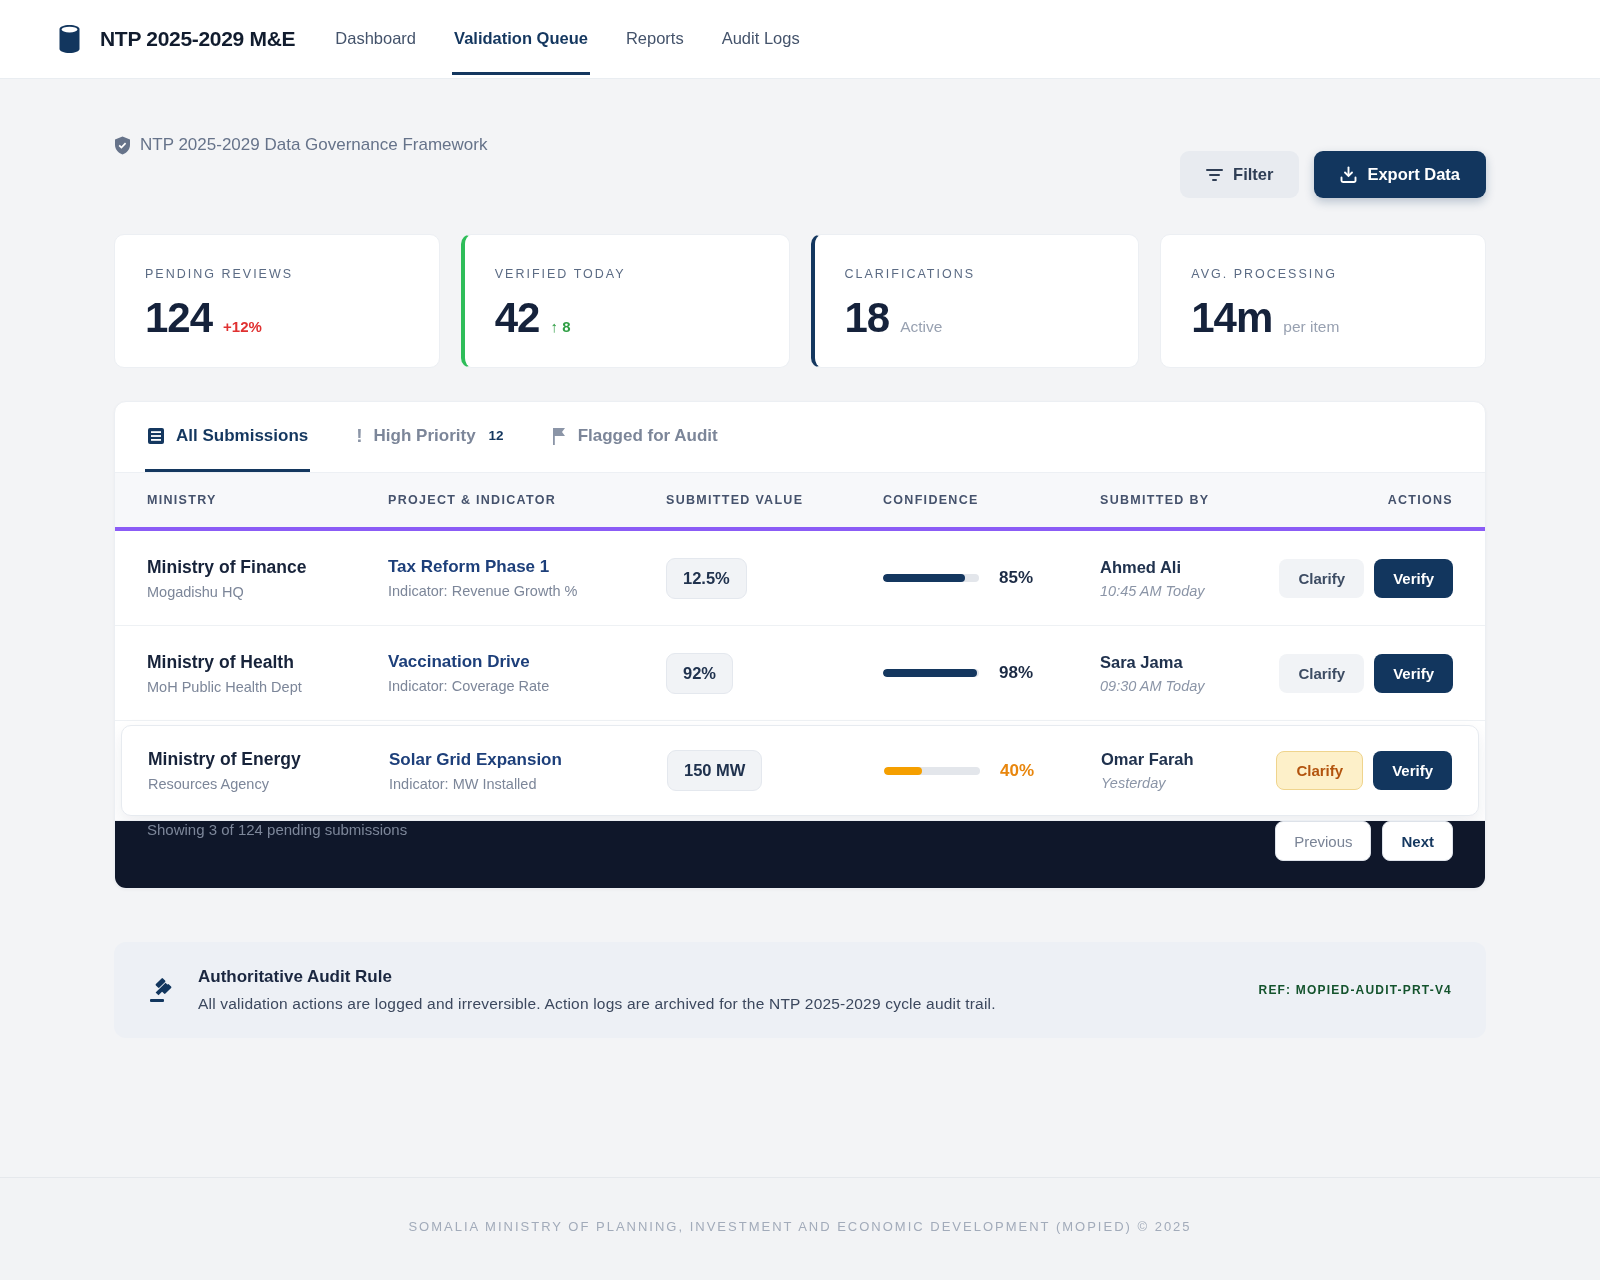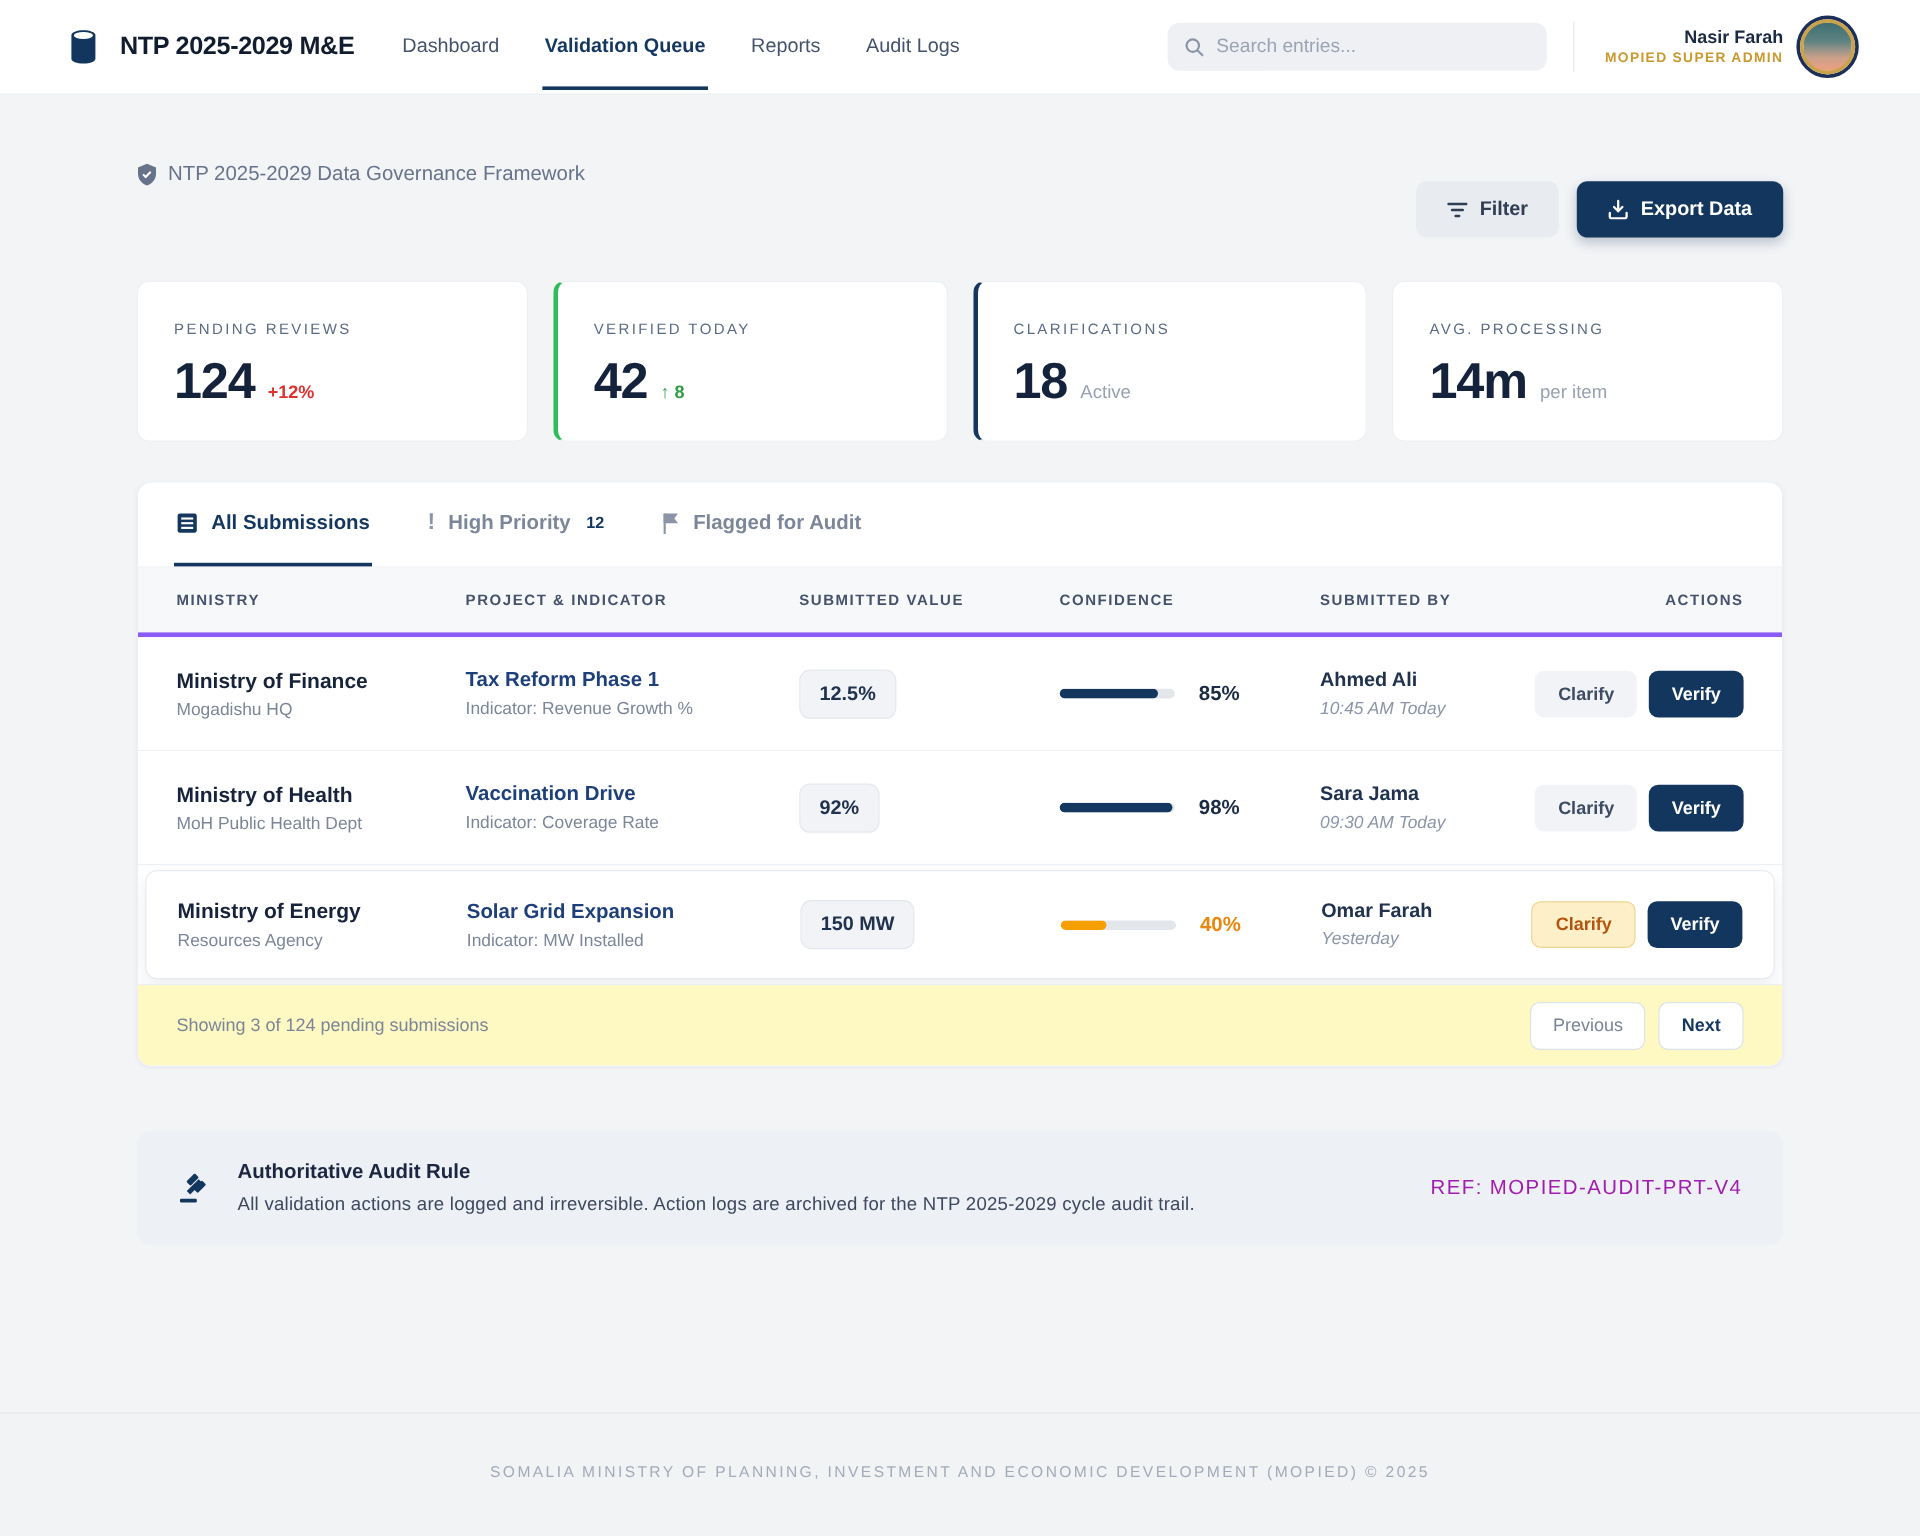--- a/index.html
+++ b/index.html
@@ -123,38 +123,38 @@
   .conf-pct { font-size:17px; font-weight:800; color:#1c2b45; }
   .conf-pct.warn { color:#e8860d; }
   .by-name { font-size:16.5px; font-weight:700; color:#20324e; }
   .by-time { font-size:14.5px; font-style:italic; color:#8b95a7; margin-top:6px; }
   .row-actions { display:flex; gap:10px; justify-content:center; }
   .btn-clarify { background:#f1f3f6; color:#3d4c63; font-size:15px; height:39px; padding:0 19px; border-radius:8px; }
   .btn-clarify.warn { background:#fdf0c9; border:1px solid #efd48d; color:#b3540e; }
   .btn-verify { background:#12365e; color:#ffffff; font-size:15px; height:39px; padding:0 19px; border-radius:8px; }
 
   .tfoot {
-    display:flex; align-items:center; background:#fef9c3; border-top:1px solid #eceff3;
+    display:flex; background:#0f172a; border-top:1px solid #eceff3;
     padding:0 32px; height:68px;
   }
   .tfoot-summary { font-size:15px; color:#7c8699; }
   .pager { margin-left:auto; display:flex; gap:11px; }
   .btn-page { background:#ffffff; border:1px solid #dde2e9; border-radius:8px; height:40px; padding:0 18px; font-size:15px; }
   .btn-prev { color:#7a8496; font-weight:500; }
   .btn-next { color:#14375f; font-weight:800; }
 
   
   .audit {
     margin-top:53px; background:#edf0f5; border-radius:12px; height:96px;
     display:flex; align-items:center; padding:0 34px; gap:24px;
   }
   .audit-texts { }
   .audit-title { font-size:17px; font-weight:800; color:#1b2740; }
   .audit-body { font-size:15.5px; color:#3c485e; margin-top:8px; letter-spacing:.2px; }
-  .audit-ref { margin-left:auto; font-size:17px; font-weight:400; letter-spacing:1.2px; color:#a21caf; white-space:nowrap; }
+  .audit-ref { margin-left:auto; font-size:12px; font-weight:700; letter-spacing:1.2px; color:#14532d; white-space:nowrap; }
 
   
   .page-footer {
     margin-top:auto; border-top:1px solid #e5e8ec; padding:41px 4px 46px; text-align:center;
     background:#f2f3f5;
   }
   .page-footer-text { font-size:13px; letter-spacing:2px; color:#a2abba; font-weight:500; }
 
   
   .icn { display:inline-flex; align-items:center; justify-content:center; flex-shrink:0; }
@@ -171,39 +171,20 @@
         </svg>
     </span>
     <span class="brand-title">NTP 2025-2029 M&amp;E</span>
   </div>
   <nav class="nav-links">
     <a class="nav-link" href="#">Dashboard</a>
     <a class="nav-link active" href="#">Validation Queue</a>
     <a class="nav-link" href="#">Reports</a>
     <a class="nav-link" href="#">Audit Logs</a>
   </nav>
-  <div class="nav-right">
-    <div class="search-box">
-      <span class="icn">
-        <svg width="17" height="17" viewBox="0 0 17 17" fill="none" stroke="#8b95a7" stroke-width="1.8">
-            <circle cx="7" cy="7" r="5.2"></circle>
-            <line x1="11" y1="11" x2="15.5" y2="15.5"></line>
-          </svg>
-      </span>
-      <input type="text" placeholder="Search entries..." style="">
-    </div>
-    <div class="nav-divider"></div>
-    <div class="user-block">
-      <div class="user-meta">
-        <div class="user-name">Nasir Farah</div>
-        <div class="user-role">MOPIED SUPER ADMIN</div>
-      </div>
-      <div class="avatar"></div>
-    </div>
-  </div>
 </header>
 
 <div class="content">
 
   <div class="page-header">
     <div>
       <div class="page-sub">
         <span class="icn">
           <svg width="17" height="19" viewBox="0 0 17 19" fill="#66738a">
               <path d="M8.5 0.5l7.5 3v5.2c0 4.6-3.2 8.2-7.5 9.8C4.2 16.9 1 13.3 1 8.7V3.5l7.5-3z"></path>

